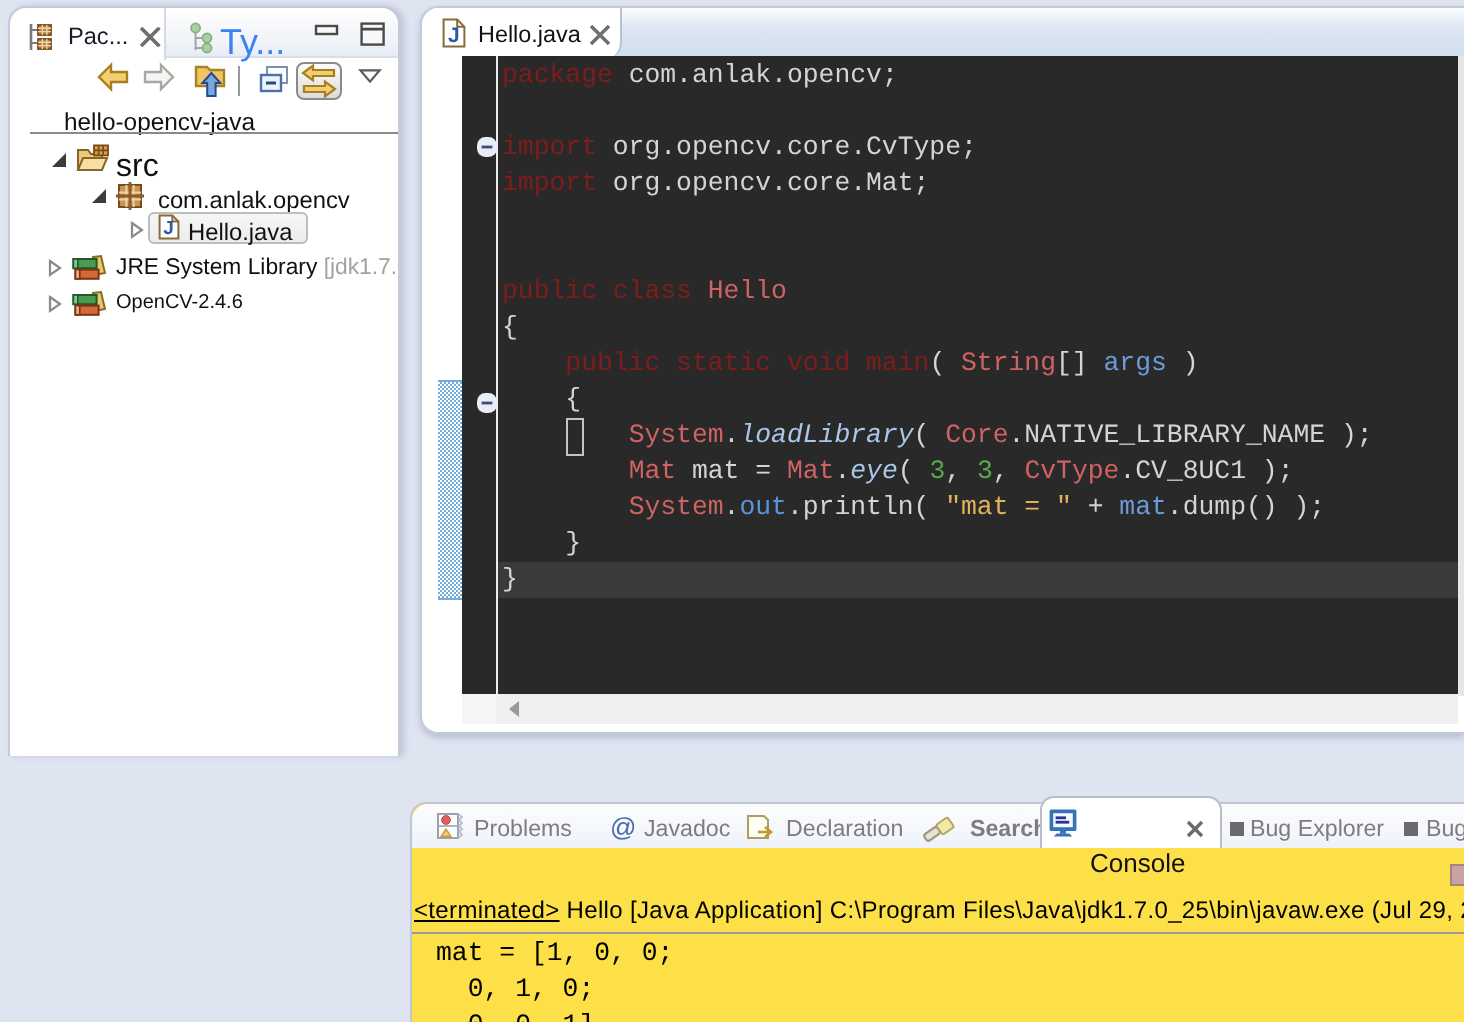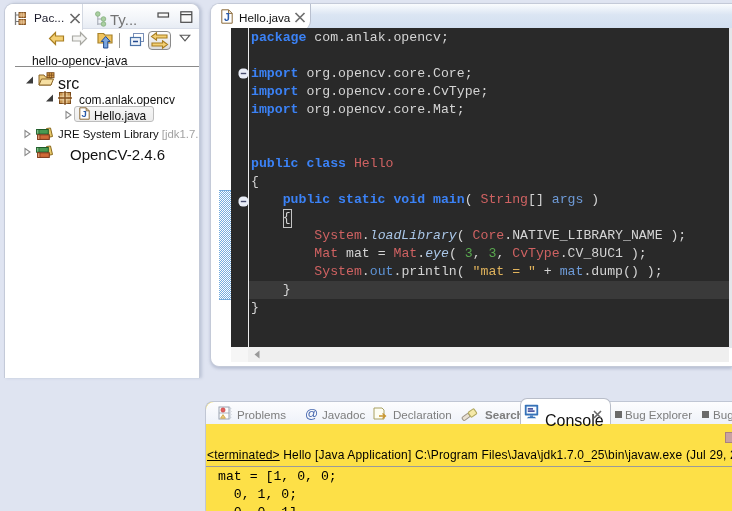--- a/index.html
+++ b/index.html
@@ -2,21 +2,21 @@
 <html><head>
 <meta charset="utf-8">
 <style>
 * { margin:0; padding:0; box-sizing:border-box; }
 html,body { width:732px; height:511px; overflow:hidden; }
 body { background:#dfe4f1; font-family:"Liberation Sans", sans-serif; position:relative; }
 .abs { position:absolute; }
 
 .code { font-family:"Liberation Mono", monospace; font-size:13.2px; line-height:18px; color:#d4d4d4; }
 .code div { white-space:pre; height:18px; }
-.k { color:#3b82f6; font-weight:bold; }
+.k { color:#7f1d1d; font-weight:normal; }
 .t { color:#cf6262; }
 .s { color:#e0b35c; }
 .n { color:#59a84f; }
 .v { color:#6e9bd8; }
 .sm { color:#aac7e8; font-style:italic; }
 .sf { color:#5d93d6; }
 .graytab { font-size:11.6px; color:#7d7d7d; }
 </style>
 </head>
 <body>
@@ -39,21 +39,21 @@
     <path d="M1.5 1 L10.5 10 M10.5 1 L1.5 10" stroke="#6f6f6f" stroke-width="1.7"></path>
     <path d="M1.5 1 L10.5 10 M10.5 1 L1.5 10" stroke="#6f6f6f" stroke-width="1" transform="translate(0.5,0)"></path>
   </svg>
 
   <svg class="abs" style="left:90px; top:7px;" width="12" height="16" viewBox="0 0 12 16">
     <path d="M2.8 5 L2.8 14 M2.8 8 L6.5 8 M2.8 13 L6.5 13" stroke="#a0a6b0" stroke-width="1" fill="none"></path>
     <circle cx="2.8" cy="3" r="2.3" fill="#a9cfa0" stroke="#84ae7c" stroke-width="0.8"></circle>
     <circle cx="8.5" cy="8" r="2.3" fill="#a9cfa0" stroke="#84ae7c" stroke-width="0.8"></circle>
     <circle cx="8.5" cy="13" r="2.3" fill="#a9cfa0" stroke="#84ae7c" stroke-width="0.8"></circle>
   </svg>
-  <div class="abs" style="left:105px; top:7px; font-size:15px; color:#737373;">Ty...</div>
+  <div class="abs" style="left:105px; top:7px; font-size:18px; color:#3b82f6;">Ty...</div>
 
   <svg class="abs" style="left:152px; top:8px;" width="13" height="7" viewBox="0 0 13 7">
     <rect x="1" y="1" width="10.5" height="4" fill="#f8f8f8" stroke="#4a4a4a" stroke-width="1.2"></rect>
   </svg>
   <svg class="abs" style="left:175px; top:7px;" width="13" height="12" viewBox="0 0 13 12">
     <rect x="0.8" y="0.8" width="11" height="10.5" fill="#f8f8f8" stroke="#4a4a4a" stroke-width="1.2"></rect>
     <line x1="0.8" y1="3.6" x2="11.8" y2="3.6" stroke="#4a4a4a" stroke-width="1.4"></line>
   </svg>
 
   <svg class="abs" style="left:43px; top:27px;" width="17" height="16" viewBox="0 0 17 16">
@@ -131,21 +131,21 @@
   <svg class="abs" style="left:18px; top:142.5px;" width="9" height="10" viewBox="0 0 9 10">
       <path d="M2 1.5 L7 5 L2 8.5 Z" fill="#fdfdfd" stroke="#8a8a8a" stroke-width="1.1"></path>
     </svg>
   <svg class="abs" style="left:31px; top:140.5px;" width="17" height="14" viewBox="0 0 17 14">
     <path d="M10.5 1.5 L14.5 1 L16.5 9.5 L12.5 10.3 Z" fill="#e8c96a" stroke="#8a6a1e" stroke-width="1"></path>
     <rect x="0.7" y="2.5" width="11.6" height="4.6" fill="#4a9a52" stroke="#1e5a28" stroke-width="1"></rect>
     <rect x="0.7" y="2.5" width="2.2" height="4.6" fill="#86c88e" stroke="#1e5a28" stroke-width="0.8"></rect>
     <rect x="1.7" y="7.8" width="11.6" height="4.6" fill="#d06a38" stroke="#7a3414" stroke-width="1"></rect>
     <rect x="1.7" y="7.8" width="2.2" height="4.6" fill="#eaa880" stroke="#7a3414" stroke-width="0.8"></rect>
   </svg>
-  <div class="abs" style="left:53px; top:141.5px; font-size:15px; color:#111;margin-left:12px;">OpenCV-2.4.6</div>
+  <div class="abs" style="left:53px; top:141.5px; font-size:10px; color:#111;">OpenCV-2.4.6</div>
 </div>
 
 <div class="abs" style="left:210px; top:3px; width:522px; height:364px; background:#ffffff; border:1px solid #c4cad8; border-right:none; border-radius:9px 0 0 9px; box-shadow:0 2px 3px rgba(130,140,170,0.4);">
 
   <div class="abs" style="left:0; top:0; width:522px; height:25px; background:linear-gradient(#fafcfe, #dbe5f3 45%, #d2dff0); border-radius:9px 0 0 0; border-bottom:1px solid #c8cfdc;"></div>
 
   <div class="abs" style="left:0; top:0; width:60px; height:26px; background:#ffffff; border-radius:9px 0 0 0;"></div>
   <div class="abs" style="left:6px; top:0; width:94px; height:26px; background:#ffffff; border-right:1px solid #b9c0cf; border-bottom:none; border-radius:0 0 9px 0;"></div>
   <svg class="abs" style="left:10px; top:5px;" width="12" height="15" viewBox="0 0 12 15">
     <path d="M0.8 0.8 L7.6 0.8 L11.2 4.4 L11.2 14.2 L0.8 14.2 Z" fill="#ffffff" stroke="#8a6a3a" stroke-width="1"></path>
@@ -172,21 +172,20 @@
     <line x1="2.8" y1="5.5" x2="8.2" y2="5.5" stroke="#474c6e" stroke-width="1.4"></line>
   </svg>
   <svg class="abs" style="left:27px; top:192px;" width="11" height="11" viewBox="0 0 11 11">
     <rect x="0.5" y="0.5" width="10" height="10" rx="4.2" fill="#e9edf7"></rect>
     <line x1="2.8" y1="5.5" x2="8.2" y2="5.5" stroke="#474c6e" stroke-width="1.4"></line>
   </svg>
 
   <div class="abs code" style="left:40px; top:25px;">
 <div><span class="k">package</span> com.anlak.opencv;</div>
 <div>&nbsp;</div>
-<div><span class="k">import</span> org.opencv.core.Core;</div>
 <div><span class="k">import</span> org.opencv.core.CvType;</div>
 <div><span class="k">import</span> org.opencv.core.Mat;</div>
 <div>&nbsp;</div>
 <div>&nbsp;</div>
 <div><span class="k">public class</span> <span class="t">Hello</span></div>
 <div>{</div>
 <div>    <span class="k">public static void main</span>( <span class="t">String</span>[] <span class="v">args</span> )</div>
 <div>    {</div>
 <div>        <span class="t">System</span>.<span class="sm">loadLibrary</span>( <span class="t">Core</span>.NATIVE_LIBRARY_NAME );</div>
 <div>        <span class="t">Mat</span> mat = <span class="t">Mat</span>.<span class="sm">eye</span>( <span class="n">3</span>, <span class="n">3</span>, <span class="t">CvType</span>.CV_8UC1 );</div>
@@ -233,21 +232,21 @@
 
   <div class="abs" style="left:314px; top:-4px; width:91px; height:26px; background:#ffffff; border:1px solid #b8bdc9; border-bottom:none; border-radius:7px 7px 0 0;"></div>
   <svg class="abs" style="left:318px; top:2px;" width="15" height="15" viewBox="0 0 15 15">
     <rect x="0.8" y="0.8" width="13.4" height="10.7" rx="0.8" fill="#3672b8"></rect>
     <rect x="2.6" y="2.6" width="9.8" height="7" fill="#f4f9ff"></rect>
     <rect x="3.8" y="4.2" width="5.2" height="1.4" fill="#28328c"></rect>
     <rect x="3.8" y="6.4" width="6.8" height="1.4" fill="#28328c"></rect>
     <rect x="6" y="11.5" width="3" height="1.3" fill="#3672b8"></rect>
     <path d="M2.8 14.2 L12.2 14.2 L10.6 12.8 L4.4 12.8 Z" fill="#3672b8"></path>
   </svg>
-  <div class="abs" style="left:339px; top:10px; font-size:16px; color:#111;text-align:center;">Console</div>
+  <div class="abs" style="left:339px; top:22px; font-size:13px; color:#111;text-align:center;">Console</div>
   <svg class="abs" style="left:386px; top:7px;" width="11" height="11" viewBox="0 0 11 11">
     <path d="M2 2 L9 9 M9 2 L2 9" stroke="#6a6a6a" stroke-width="1.6"></path>
   </svg>
 
   <div class="abs" style="left:409px; top:9px; width:7px; height:7px; background:#6a6a6a;"></div>
   <div class="abs graytab" style="left:419px; top:6px;">Bug Explorer</div>
   <div class="abs" style="left:496px; top:9px; width:7px; height:7px; background:#6a6a6a;"></div>
   <div class="abs graytab" style="left:507px; top:6px; white-space:nowrap;">Bug Explorer</div>
 
   <div class="abs" style="left:519px; top:30px; width:12px; height:11px; background:#c9a2a2; border:1px solid #a88282;"></div>

